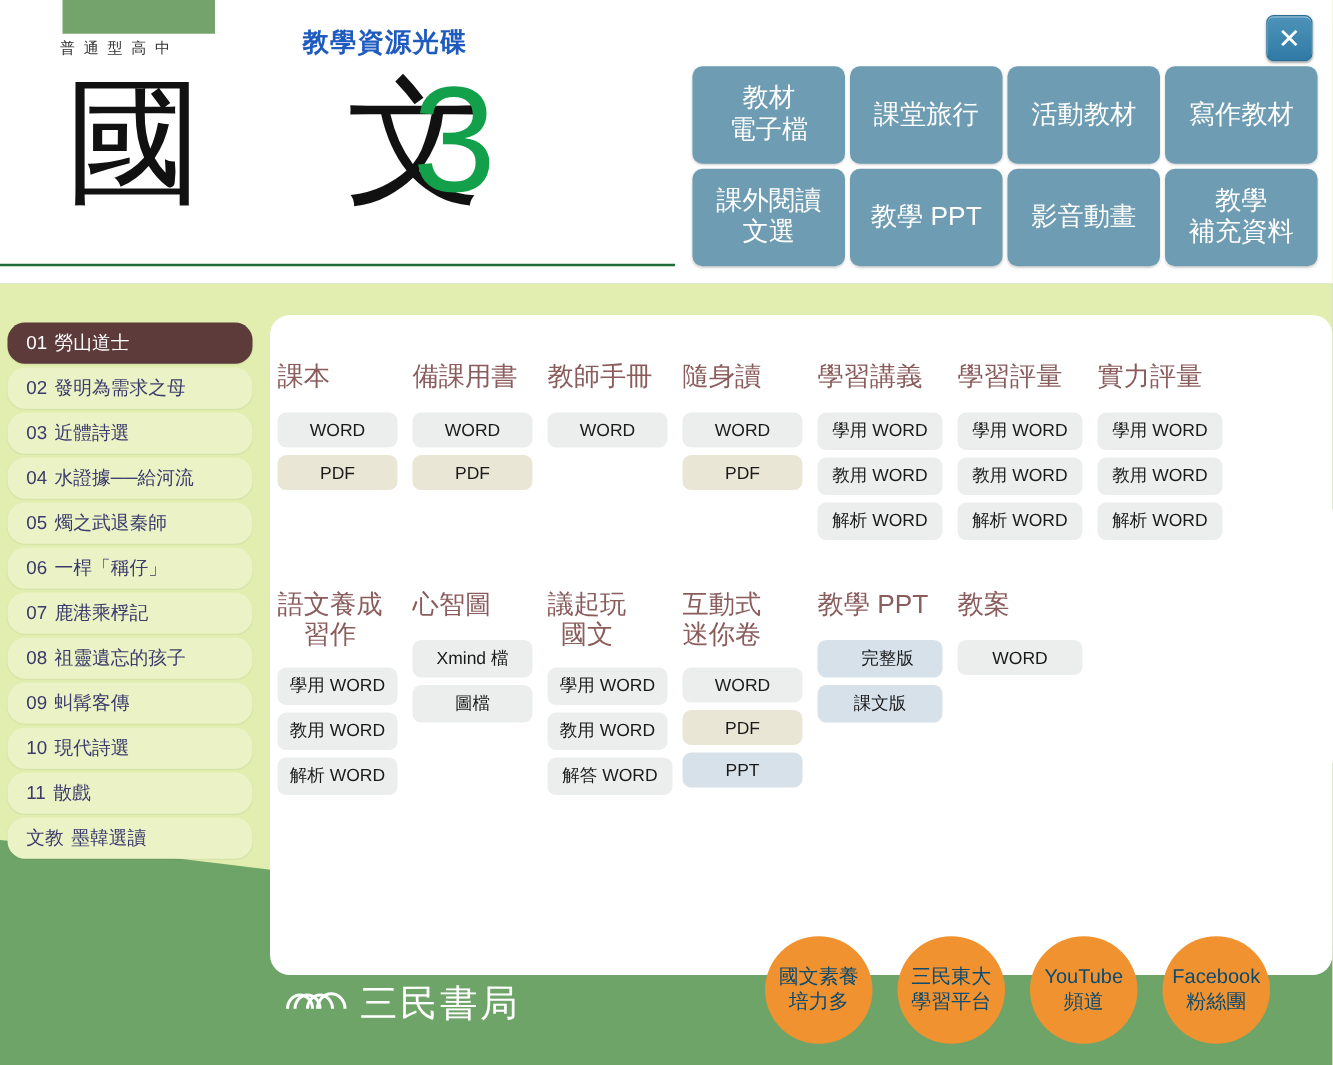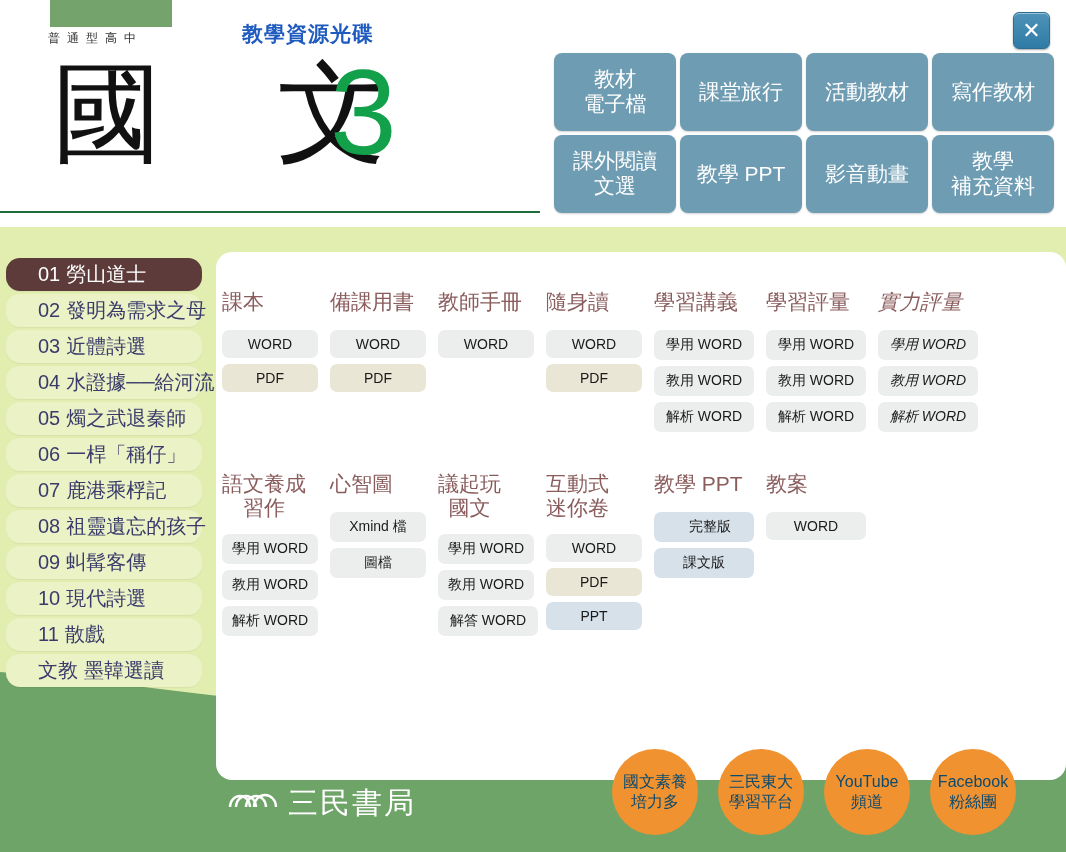--- a/index.html
+++ b/index.html
@@ -48,22 +48,22 @@
      column-gap:4px;row-gap:4px;}
   .navbtn{background:#6e9cb2;border-radius:8px;color:#fff;
       display:flex;align-items:center;justify-content:center;text-align:center;
       font-size:21px;line-height:1.18;cursor:pointer;
       box-shadow:0 1px 2px rgba(0,0,0,.18);}
   .navbtn span{display:block;white-space:pre-line;}
 
   
   .sidebar{position:absolute;left:6px;top:258px;width:196px;}
   .side-item{height:33px;margin-bottom:3px;border-radius:14px;background:#eaf2c6;
-      display:flex;align-items:center;padding-left:32px;box-sizing:border-box;
-      font-size:20px;color:#3b3b6b;cursor:pointer;white-space:nowrap;
+      display:flex;align-items:center;padding-left:15px;box-sizing:border-box;
+      font-size:15px;color:#3b3b6b;cursor:pointer;white-space:nowrap;
       box-shadow:0 1px 1px rgba(0,0,0,.05);}
   .side-item.active{background:#5d3b3b;color:#ffffff;}
   .side-item .num{margin-right:6px;}
 
   
   .grid{position:absolute;left:222px;top:290px;width:838px;}
   .grid-row{display:flex;}
   .col{width:auto;display:flex;flex-direction:column;align-items:flex-start;}
   .col-h{color:#8a5c5c;font-size:21px;line-height:1.15;text-align:center;
       white-space:pre-line;margin-bottom:14px;min-height:26px;}
@@ -214,21 +214,21 @@
           <div class="chip word" style="width: 100px;">學用 WORD</div>
           <div class="chip word" style="width: 100px;">教用 WORD</div>
           <div class="chip word" style="width: 100px;">解析 WORD</div>
         </div>
         <div class="col" style="width: 112px;">
           <div class="col-h">學習評量</div>
           <div class="chip word" style="width: 100px;">學用 WORD</div>
           <div class="chip word" style="width: 100px;">教用 WORD</div>
           <div class="chip word" style="width: 100px;">解析 WORD</div>
         </div>
-        <div class="col" style="width: 112px; font-style: italic;">
+        <div class="col" style="width: 112px;">
           <div class="col-h">實力評量</div>
           <div class="chip word" style="width: 100px;">學用 WORD</div>
           <div class="chip word" style="width: 100px;">教用 WORD</div>
           <div class="chip word" style="width: 100px;">解析 WORD</div>
         </div>
       </div>
     <div class="grid-row" style="margin-top:34px;" id="row2">
         <div class="col" style="width: 108px;">
           <div class="col-h">語文養成
 習作</div>

